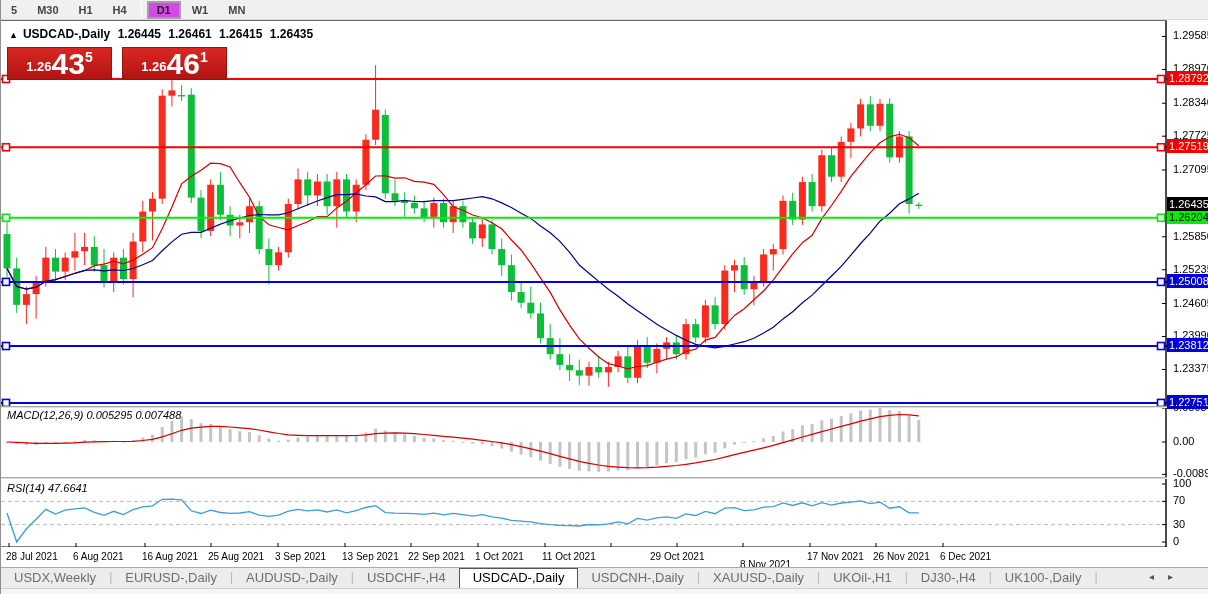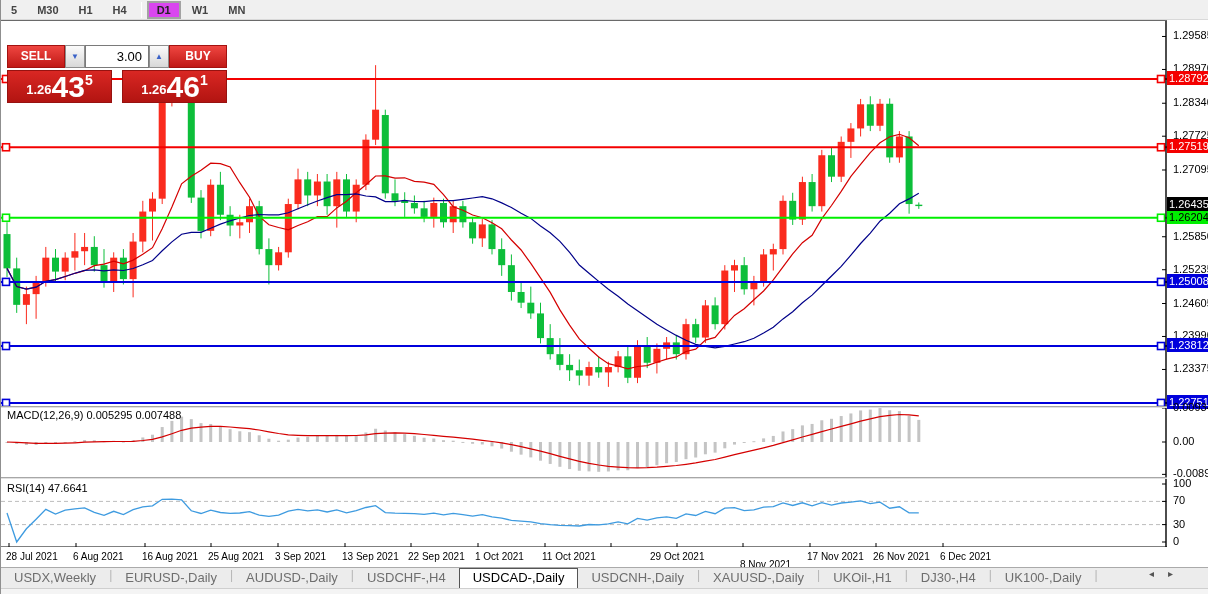--- a/index.html
+++ b/index.html
@@ -20,21 +20,21 @@
     background:#fff; border-top:1px solid #6a6a6a; }
   #plot-svg { position:absolute; left:0; top:0; }
   .pane-sep { position:absolute; left:0; width:1166px; height:2px;
     background:linear-gradient(#8a8a8a,#fdfdfd); }
 
   #chart-title { position:absolute; left:8px; top:6px; font-size:12px; font-weight:bold;
     color:#000; letter-spacing:0; white-space:nowrap; }
   #chart-title .tri { font-size:9px; margin-right:5px; }
   #chart-title span { margin-right:4px; }
 
-  .ind-label { position:absolute; left:6px; font-size:11px; color:#000; white-space:nowrap; }
+  .ind-label { position:absolute; left:6px; font-size:11px; color:#000; white-space:nowrap;font-style:italic; }
 
   
   #trade-panel { position:absolute; left:6px; top:24px; width:220px; }
   #tp-row1 { display:flex; height:23px; }
   .tp-btn { width:58px; color:#fff; font-size:12px; font-weight:bold; text-align:center;
     line-height:21px; background:linear-gradient(#ef4641,#c01916);
     border:1px solid #a31210; cursor:pointer; }
   .spin-btn { width:20px; background:linear-gradient(#fbfbfb,#d8d8d8); border:1px solid #8e8e8e;
     color:#3a62c8; font-size:8px; text-align:center; line-height:21px; cursor:pointer; }
   #tp-volume { flex:1; background:#fff; border:1px solid #7a7a7a; font-size:13px; color:#000;
@@ -52,21 +52,21 @@
   .ax-label { position:absolute; left:6px; transform:translateY(-50%); font-size:11px; color:#000; white-space:nowrap; }
   .ax-badge { position:absolute; left:0; transform:translateY(-50%); width:42px; height:14px;
     font-size:11px; line-height:14px; padding-left:2px; white-space:nowrap; }
 
   
   #date-axis { position:absolute; left:0; top:526px; width:1166px; height:21px; background:#fff; }
   .date-label { position:absolute; top:4px; font-size:10px; color:#000; white-space:nowrap; }
 
   
   #tabbar { position:absolute; left:0; top:567px; width:1208px; height:21px;
-    background:#ececec; border-top:1px solid #aaa; display:flex; align-items:flex-start; }
+    background:#ececec; border-top:1px solid #aaa; display:flex; align-items:center; }
   .tab { font-size:13px; color:#6e6e6e; padding:2px 13px 3px 13px; white-space:nowrap; cursor:pointer; }
   .tab.active { background:#fff; color:#000; border:1px solid #555; border-bottom:none;
     padding:1px 13px 4px 13px; }
   .tab-sep { color:#b5b5b5; font-size:12px; padding-bottom:3px; }
   #tab-arrows { margin-left:auto; margin-right:22px; padding-bottom:4px;
     font-size:10px; color:#555; letter-spacing:14px; cursor:pointer; }
 
   #statusbar { position:absolute; left:0; top:588px; width:1208px; height:6px;
     background:#f4f4f4; border-top:1px solid #cfcfcf; }
 </style>
@@ -443,29 +443,29 @@
         <line x1="1161" y1="348.4557640750673" x2="1165" y2="348.4557640750673" stroke="#000" stroke-width="1"></line>
         <line x1="1161" y1="387.0181818181818" x2="1165" y2="387.0181818181818" stroke="#000" stroke-width="1"></line>
         <line x1="1161" y1="421" x2="1165" y2="421" stroke="#000" stroke-width="1"></line>
         <line x1="1161" y1="453.3709090909091" x2="1165" y2="453.3709090909091" stroke="#000" stroke-width="1"></line>
         <line x1="1161" y1="463" x2="1165" y2="463" stroke="#000" stroke-width="1"></line>
         <line x1="1161" y1="480.4" x2="1165" y2="480.4" stroke="#000" stroke-width="1"></line>
         <line x1="1161" y1="503.6" x2="1165" y2="503.6" stroke="#000" stroke-width="1"></line>
         <line x1="1161" y1="521" x2="1165" y2="521" stroke="#000" stroke-width="1"></line>
       </svg>
 
+    <div id="chart-title">
+      <span class="tri">▲</span><span>USDCAD-,Daily</span>
+      <span>1.26445</span>
+      <span>1.26461</span>
+      <span>1.26415</span>
+      <span>1.26435</span>
+    </div>
 
     <div id="trade-panel">
-      <div id="tp-row1">
-        <div class="tp-btn">SELL</div>
-        <div class="spin-btn">▼</div>
-        <div id="tp-volume">3.00</div>
-        <div class="spin-btn">▲</div>
-        <div class="tp-btn">BUY</div>
-      </div>
       <div id="tp-row2">
         <div class="tp-price">
           <span class="pfx">1.26</span>
           <span class="big">43</span>
           <span class="sup">5</span>
         </div>
         <div class="tp-price">
           <span class="pfx">1.26</span>
           <span class="big">46</span>
           <span class="sup">1</span>

